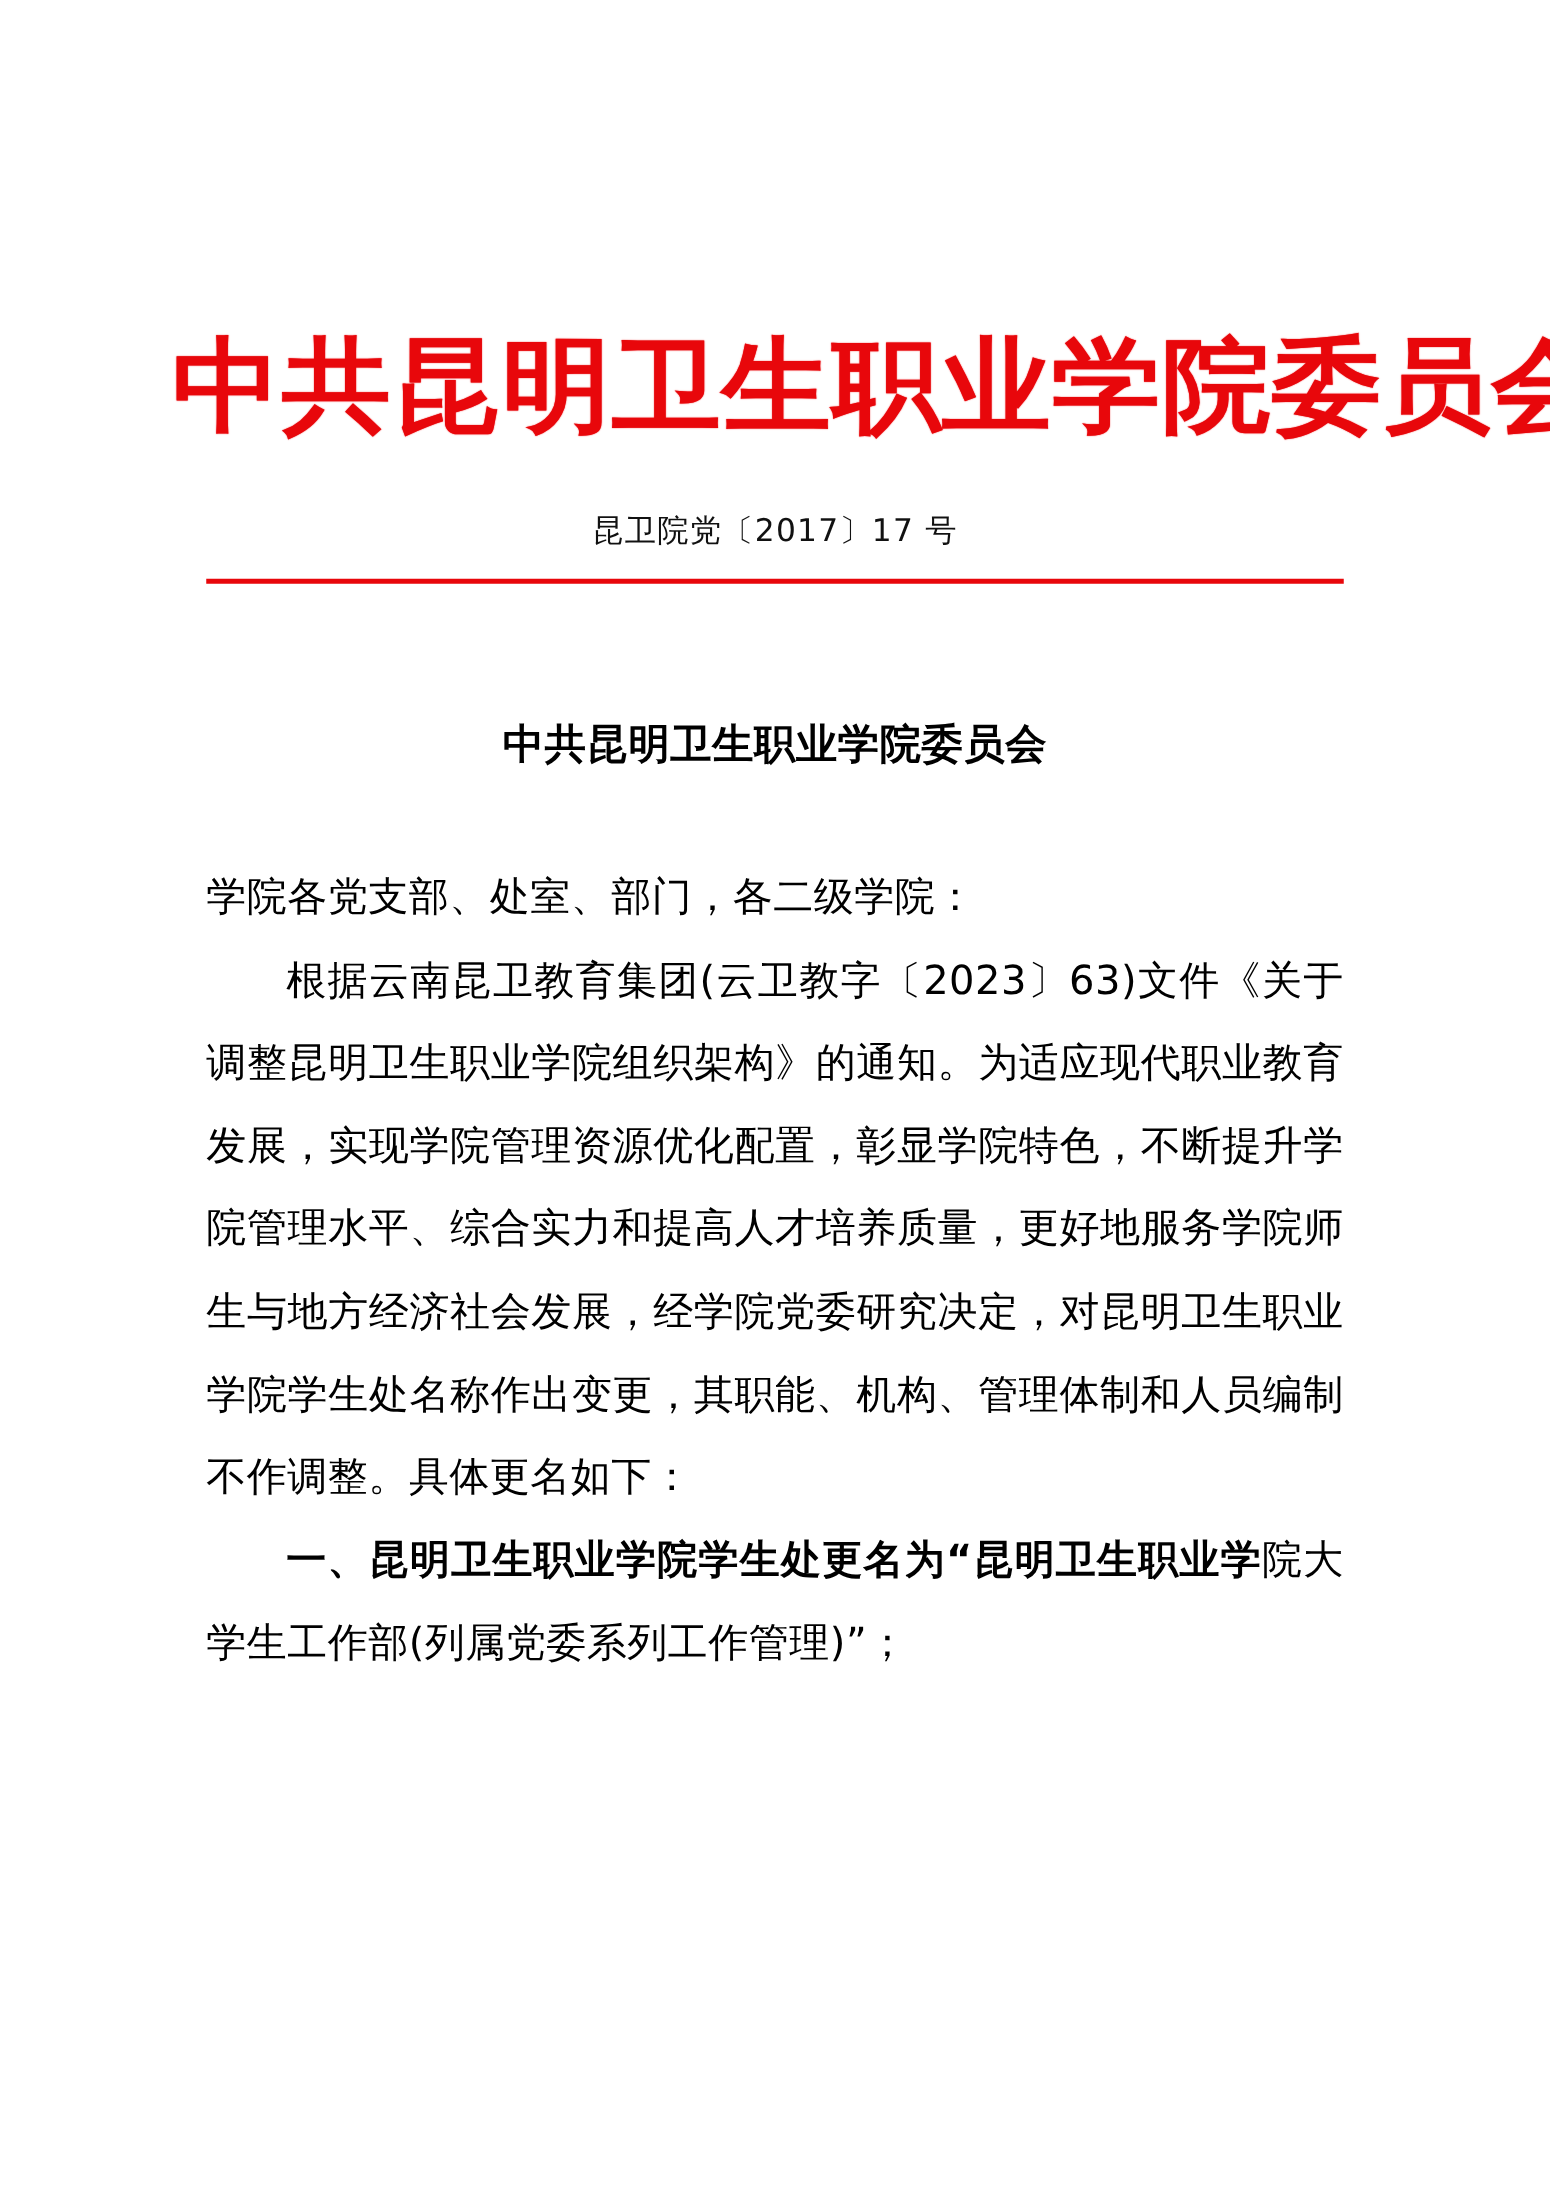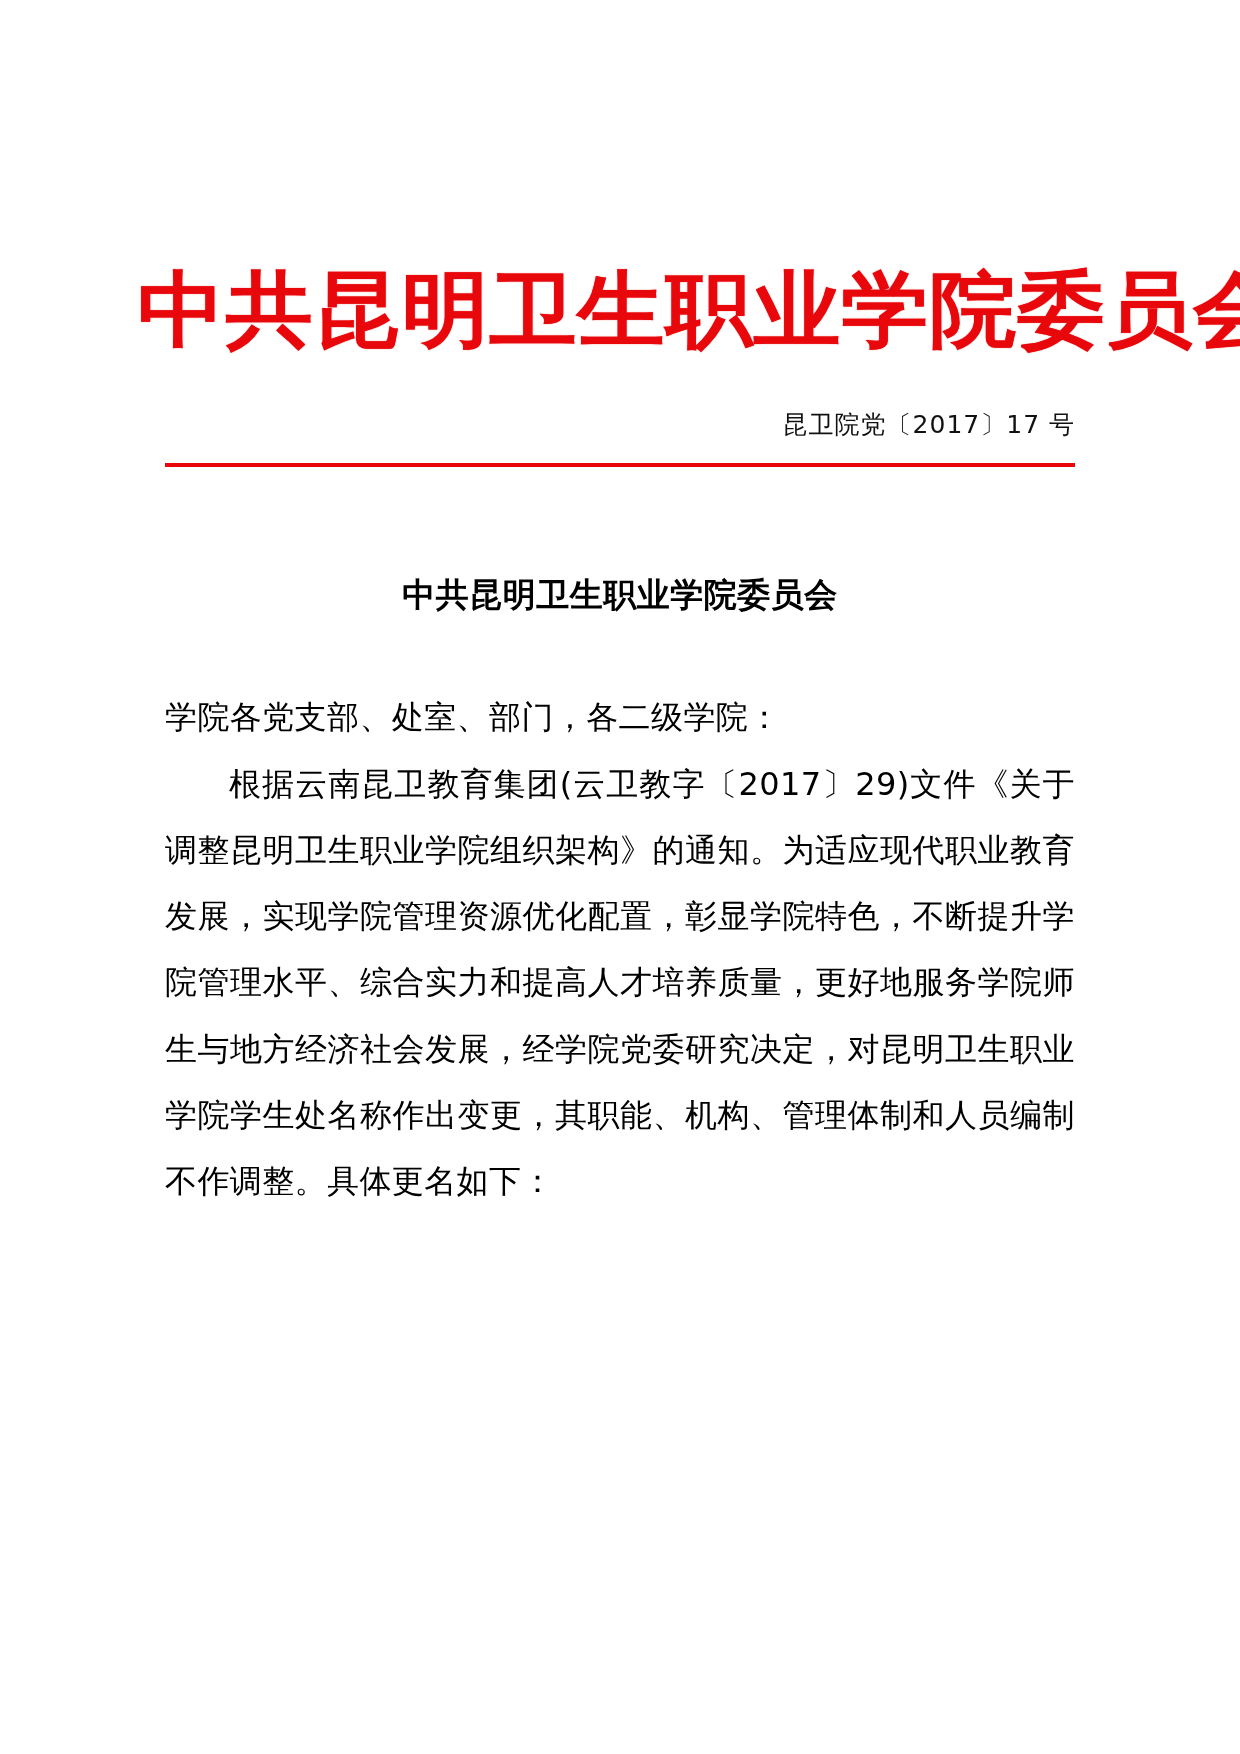--- a/index.html
+++ b/index.html
@@ -37,21 +37,21 @@
     font-size: 82px;
     letter-spacing: 1px;
     white-space: nowrap;
     transform: scaleX(1.06);
     transform-origin: center;
     text-shadow: 0 0 1px #e8070b;
   }
 
   .doc-number {
     margin-top: 58px;
-    text-align: right;
+    text-align: center;
     font-family: "DejaVu Sans", "Liberation Sans", sans-serif;
     font-size: 25px;
     letter-spacing: 1px;
     color: #111;
   }
 
   .red-rule {
     margin-top: 22px;
     height: 4px;
     background: #e8070b;
@@ -99,16 +99,17 @@
   <div class="doc-number">昆卫院党〔2017〕17 号</div>
 
   <div class="red-rule"></div>
 
   <div class="doc-title">
     <div class="line1">中共昆明卫生职业学院委员会</div>
   </div>
 
   <div class="body-text">
     <p>学院各党支部、处室、部门，各二级学院：</p>
-    <p class="indent">根据云南昆卫教育集团(云卫教字〔2017〕29)文件《关于调整昆明卫生职业学院组织架构》的通知。为适应现代职业教育发展，实现学院管理资源优化配置，彰显学院特色，不断提升学院管理水平、综合实力和提高人才培养质量，更好地服务学院师生与地方经济社会发展，经学院党委研究决定，对昆明卫生职业学院学生处名称作出变更，其职能、机构、管理体制和人员编制不作调整。具体更名如下：</p>
+    <p class="indent">根据云南昆卫教育集团(云卫教字〔2023〕63)文件《关于调整昆明卫生职业学院组织架构》的通知。为适应现代职业教育发展，实现学院管理资源优化配置，彰显学院特色，不断提升学院管理水平、综合实力和提高人才培养质量，更好地服务学院师生与地方经济社会发展，经学院党委研究决定，对昆明卫生职业学院学生处名称作出变更，其职能、机构、管理体制和人员编制不作调整。具体更名如下：</p>
+    <p class="indent"><span class="bold-seg">一、昆明卫生职业学院学生处更名为“昆明卫生职业学</span><span>院大学生工作部(列属党委系列工作管理)”；</span></p>
   </div>
 
 </div>
 
 </body></html>

